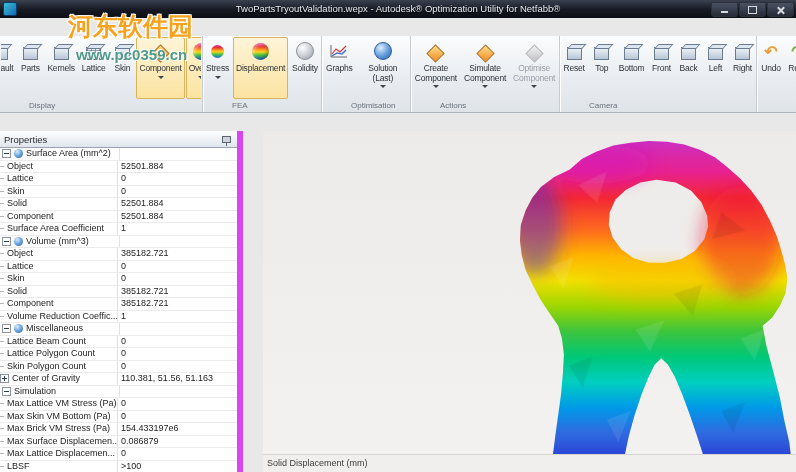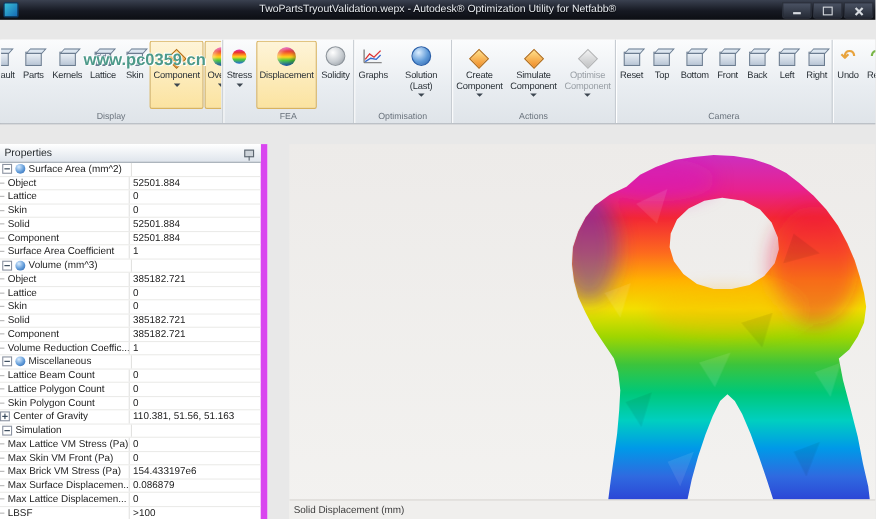--- a/index.html
+++ b/index.html
@@ -23,21 +23,21 @@
   .ribbon{height:76px;flex:none;background:linear-gradient(#fbfcfd,#e9edf1 55%,#dfe4e9);border-bottom:1px solid #aeb4bb;display:flex;overflow:hidden;}
   .rgroup{display:flex;flex-direction:column;border-right:1px solid #c7ccd2;box-shadow:1px 0 0 #fff;flex:none;padding:1px 1px 0;}
   .rgroup.g0{width:200px;}.rgroup.g1{width:116px;}.rgroup.g2{width:86px;}
   .rgroup.g3{width:146px;}.rgroup.g4{width:194px;}.rgroup.g5{flex:1;border-right:none;}
   .rbtns{flex:1;display:flex;align-items:flex-start;justify-content:center;gap:1px;overflow:hidden;}
   .rbtn{display:flex;flex-direction:column;align-items:center;justify-content:flex-start;height:58px;padding:1px 2px;border:1px solid transparent;border-radius:2px;cursor:default;}
   .rbtn.sel{background:linear-gradient(#fef4d8,#fbe3a0);border-color:#d9b35e;}
   .rbtn.dis .rlabel{color:#9aa0a6;}
   .rbtn.dis .icon{opacity:.55;}
   .rlabel{font-size:8.5px;letter-spacing:-.2px;line-height:9.5px;text-align:center;color:#2b3238;margin-top:1px;}
-  .rgroup-label{height:12px;font-size:8px;color:#69727c;text-align:center;line-height:11px;}
+  .rgroup-label{height:12px;font-size:8px;color:#69727c;line-height:11px;padding-left:28px;}
   .drop-arrow{margin-top:2px;width:0;height:0;border-left:3px solid transparent;border-right:3px solid transparent;border-top:3px solid #3c4650;}
 
   
   .icon{display:flex;align-items:center;justify-content:center;height:24px;min-width:20px;}
   .icon.i-sphere-rainbow::before{content:"";width:17px;height:17px;border-radius:50%;
      background:linear-gradient(180deg,#e02fb0 0%,#e8312f 20%,#ff9a1e 40%,#ffd21e 52%,#4fc93c 70%,#1f66e0 100%);
      box-shadow:inset -2px -2px 3px rgba(0,0,0,.25),inset 2px 2px 3px rgba(255,255,255,.35);}
   .icon.i-sphere-rainbow-small::before{content:"";width:13px;height:13px;border-radius:50%;
      background:linear-gradient(180deg,#e02fb0 0%,#e8312f 20%,#ff9a1e 40%,#ffd21e 52%,#4fc93c 70%,#1f66e0 100%);}
   .icon.i-sphere-gray::before{content:"";width:16px;height:16px;border-radius:50%;
@@ -479,21 +479,21 @@
               <span class="tick"></span>
               <span>Max Lattice VM Stress (Pa)</span>
             </div>
             <div class="pcell-r">
               <span>0</span>
             </div>
           </div>
           <div class="prow item">
             <div class="pcell-l">
               <span class="tick"></span>
-              <span>Max Skin VM Front (Pa)</span>
+              <span>Max Skin VM Bottom (Pa)</span>
             </div>
             <div class="pcell-r">
               <span>0</span>
             </div>
           </div>
           <div class="prow item">
             <div class="pcell-l">
               <span class="tick"></span>
               <span>Max Brick VM Stress (Pa)</span>
             </div>
@@ -580,14 +580,15 @@
         </g>
       </svg>
       <div class="vstatus">
         <span>Solid Displacement (mm)</span>
       </div>
     </div>
   </div>
 </div>
 
 <div class="watermark">
+  <div class="wm-name">河东软件园</div>
   <div class="wm-url">www.pc0359.cn</div>
 </div>
 
 </body></html>

